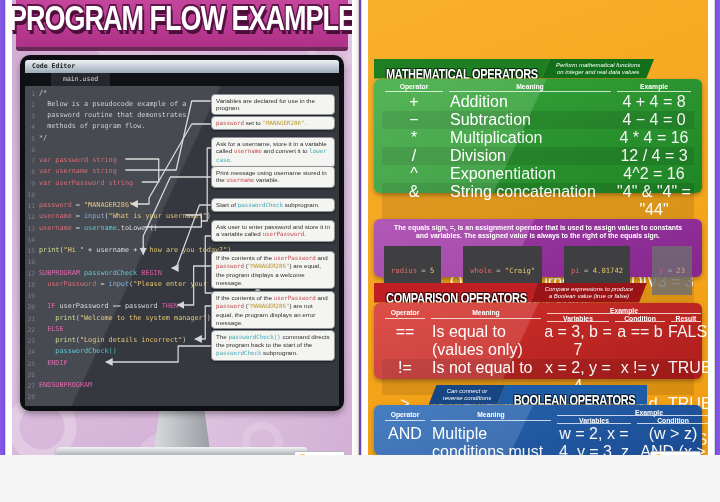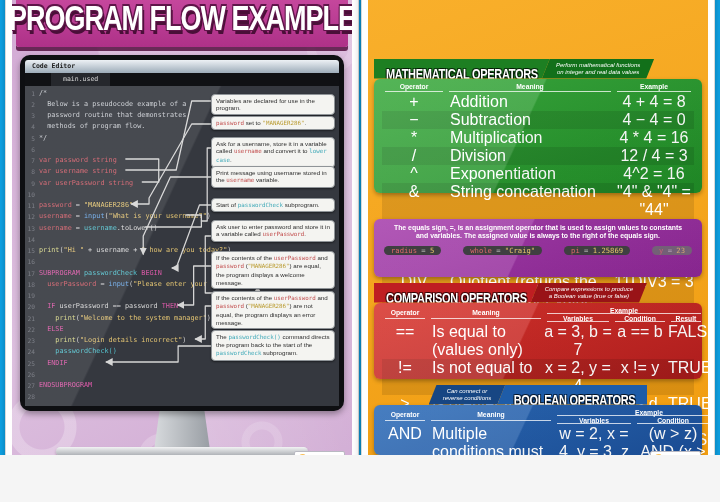--- a/index.html
+++ b/index.html
@@ -1,18 +1,18 @@
 <!DOCTYPE html>
 <html><head>
 <meta charset="utf-8">
 <style>
   html,body{margin:0;padding:0;background:#f5f5f5;}
   *{box-sizing:border-box;}
   .stage{width:720px;height:455px;display:flex;justify-content:center;align-items:center;
-         background:#0ea5e9;font-family:"Liberation Sans",sans-serif;overflow:hidden;}
+         background:#8b5cf6;font-family:"Liberation Sans",sans-serif;overflow:hidden;}
   .poster{position:relative;width:354px;height:496px;background:#fff;padding:6px;margin:1px;
           border:1px solid #d8d8d8;box-shadow:0 3px 8px rgba(0,0,0,.30);}
   .inner{position:relative;width:100%;height:100%;overflow:hidden;}
 
   
   .pl-bg{background:linear-gradient(150deg,#D2A9D4 0%,#DDC0DF 55%,#CFA8D2 100%);}
   .pl-bg::before{content:"";position:absolute;inset:0;pointer-events:none;
     background:
       radial-gradient(circle at 30px 440px, transparent 22px, rgba(255,255,255,.25) 23px, rgba(255,255,255,.25) 34px, transparent 35px),
       radial-gradient(circle at 150px 470px, transparent 14px, rgba(255,255,255,.20) 15px, rgba(255,255,255,.20) 23px, transparent 24px),
@@ -95,21 +95,21 @@
   .g-math{grid-template-columns:64px 1fr 80px;}
   .hcell{font-weight:bold;text-align:center;border-bottom:1px solid rgba(255,255,255,.75);margin:0 3px 1px;}
   .ccen{text-align:center;} .clef{text-align:left;padding-left:4px;}
   .math-note{position:relative;margin:2px -8px -3px;padding:2px 6px 3px;border-radius:0 0 6px 6px;
              background:#0D6E15;text-align:center;}
   .mn1{font-size:6.8px;font-weight:bold;line-height:8.5px;}
   .mn2{font-size:6.3px;line-height:7.5px;}
 
   .asn-text{position:relative;font-size:6.9px;font-weight:bold;text-align:center;line-height:8.6px;padding:2px 8px 4px;}
   .chips{position:relative;display:flex;justify-content:space-between;padding:1px 2px 4px;}
-  .chip{background:#3F3F41;border-radius:5px;padding:0 7px;font-family:"DejaVu Sans Mono",monospace;font-size:7.2px;}
+  .chip{background:#3F3F41;border-radius:0;padding:20px 7px;font-family:"DejaVu Sans Mono",monospace;font-size:7.2px;}
   .chip.dim{background:#6E6E70;opacity:.8;}
   .chip .id{color:#E06A6A;} .chip .eq{color:#D0D0D0;} .chip .val{color:#E8C66B;}
 
   .g-cmp{grid-template-columns:46px 116px 68px 56px 36px;}
   .g-bool{grid-template-columns:46px 126px 80px 78px 32px;}
   .span2{grid-row:1 / span 2;align-self:center;}
   .exhead{font-weight:bold;text-align:center;border-bottom:1px solid rgba(255,255,255,.75);margin:0 3px;}
   .subh{font-weight:bold;text-align:center;border-bottom:1px solid rgba(255,255,255,.75);margin:0 3px 1px;}
   .trow{display:grid;} .trow:nth-child(even){background:rgba(0,0,0,.10);}
 </style>
@@ -269,21 +269,21 @@
           <div class="mn1">The acronym BIDMAS is used to remember the correct order of operation:</div>
           <div class="mn2">Brackets, Indices, Division or Multiplication, Addition or Subtraction</div>
         </div>
       </div>
 
       <div class="panel p-purple" style="top:232px;height:58px;">
         <div class="asn-text">The equals sign, =, is an assignment operator that is used to assign values to constants and variables. The assigned value is always to the right of the equals sign.</div>
         <div class="chips" id="chips">
             <div class="chip"><span class="id">radius</span><span class="eq"> = </span><span class="val">5</span></div>
             <div class="chip"><span class="id">whole</span><span class="eq"> = </span><span class="val">"Craig"</span></div>
-            <div class="chip"><span class="id">pi</span><span class="eq"> = </span><span class="val">1.25869</span></div>
+            <div class="chip"><span class="id">pi</span><span class="eq"> = </span><span class="val">4.01742</span></div>
             <div class="chip dim"><span class="id">y</span><span class="eq"> = </span><span class="val">23</span></div>
           </div>
       </div>
 
       <div class="sechead lt" style="top:296px;">
         <div class="sh-title" style="background:#BF1E22;min-width:160px;">
           <span class="cond2">COMPARISON OPERATORS</span>
         </div>
         <div class="sh-sub" style="background:#991317;">
           <span>Compare expressions to produce</span>

